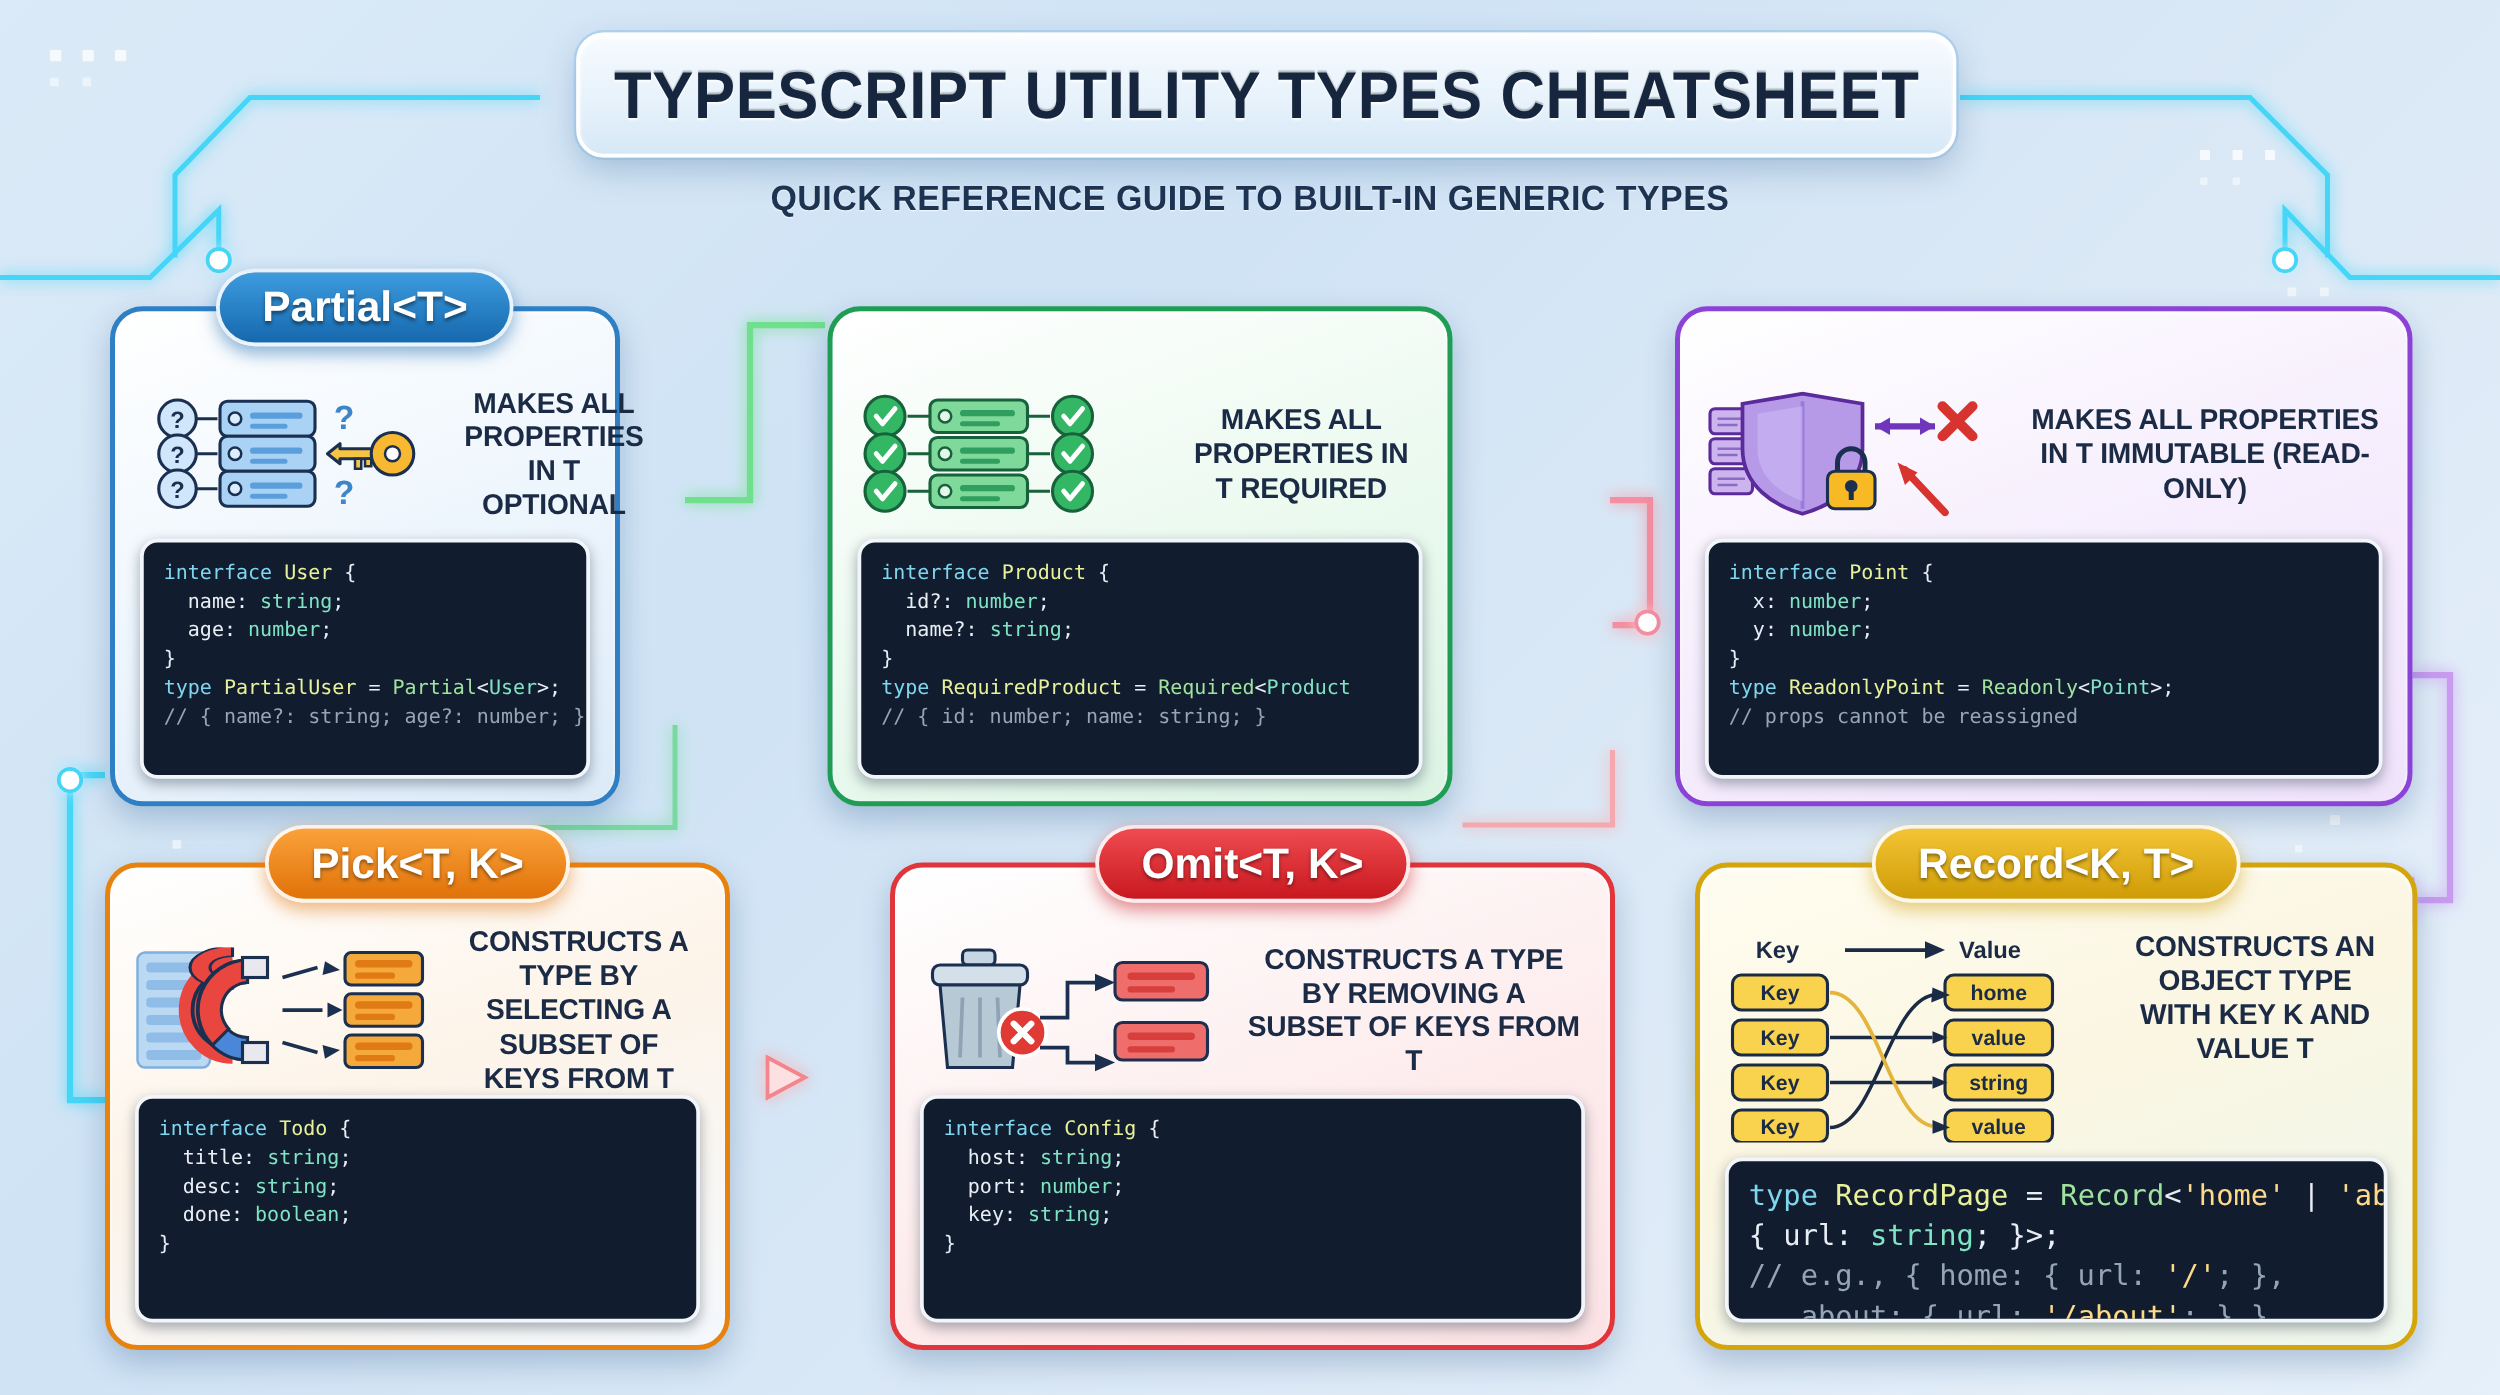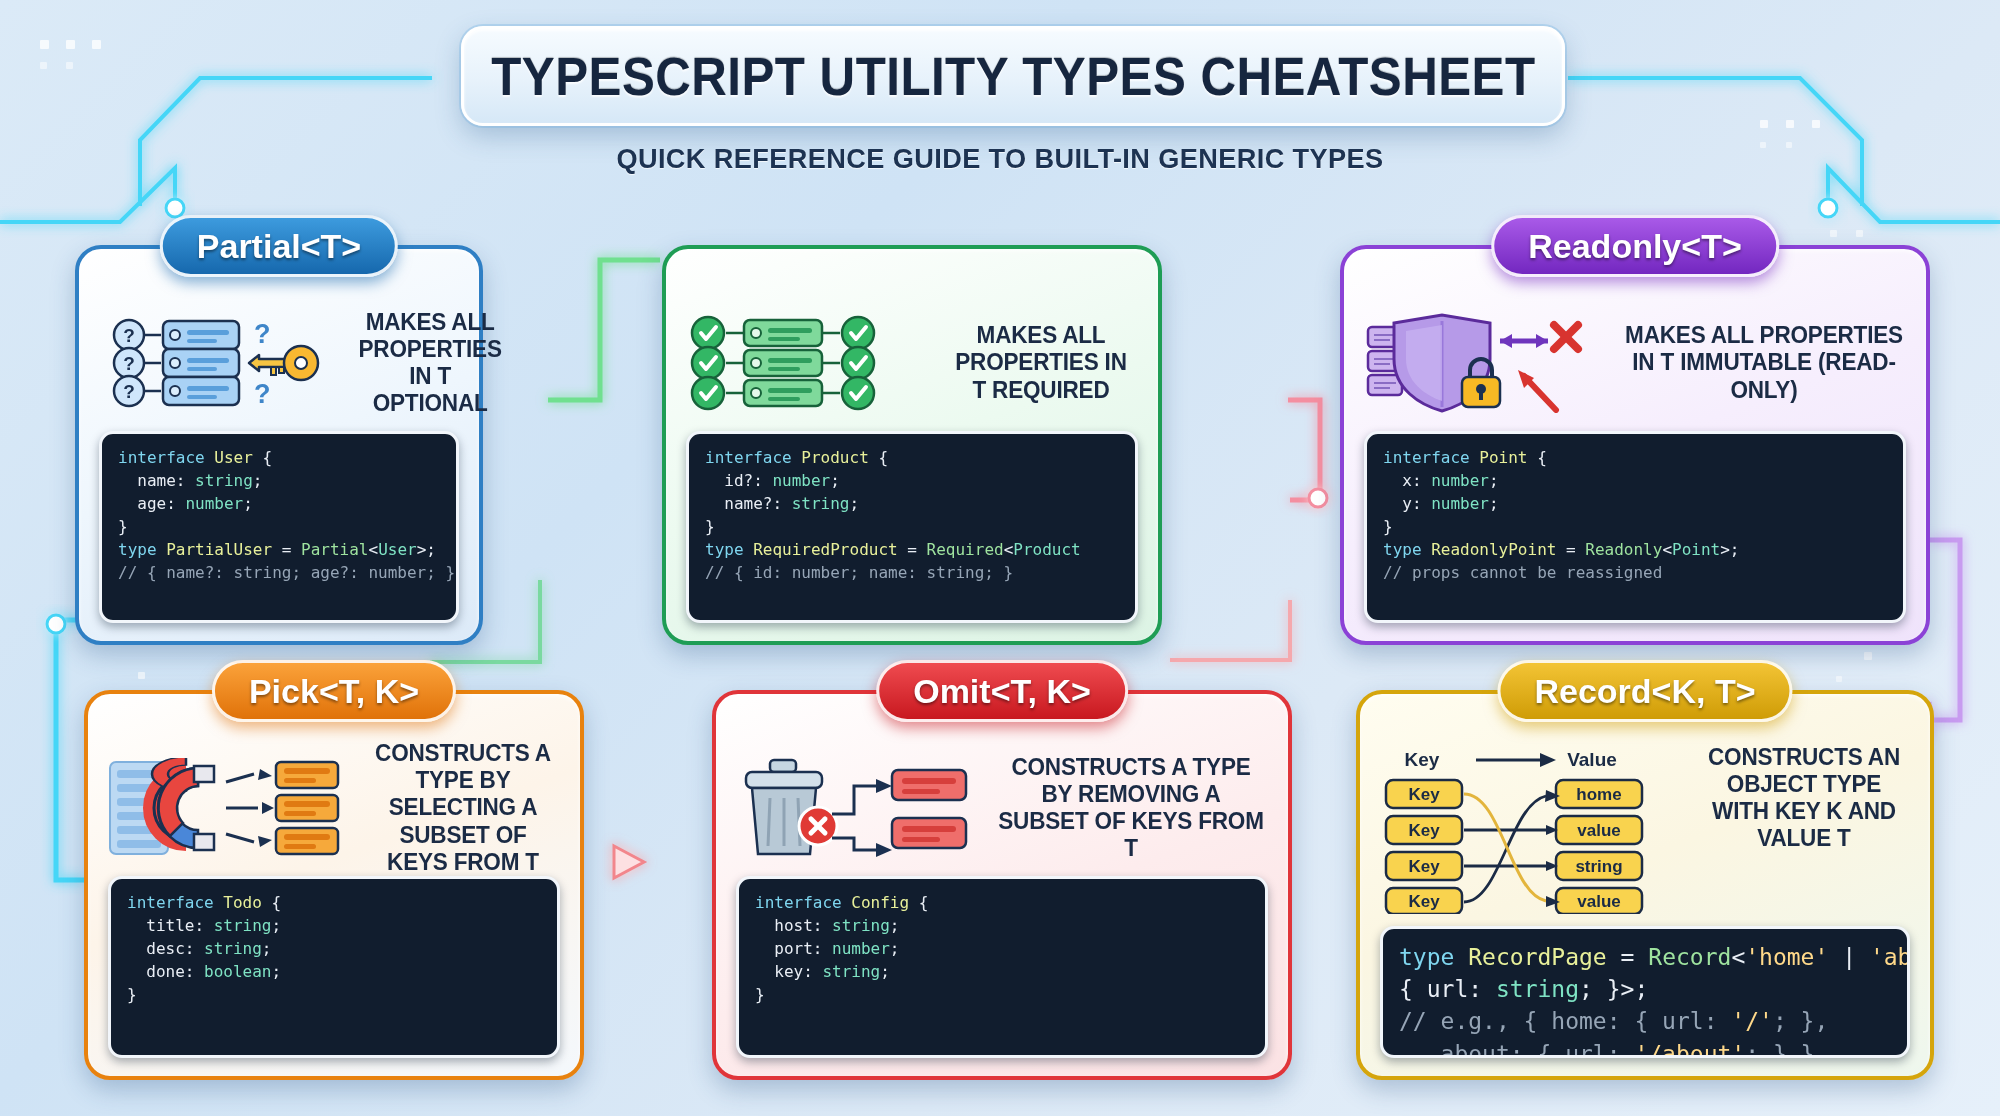--- a/index.html
+++ b/index.html
@@ -189,21 +189,21 @@
   </g>
 </svg>
 
 <div class="title-wrap">
   <div class="title-plate">
     <div class="title-text">TYPESCRIPT UTILITY TYPES CHEATSHEET</div>
   </div>
 </div>
 <div class="subtitle">QUICK REFERENCE GUIDE TO BUILT-IN GENERIC TYPES</div>
 
-<div class="card c-partial" style="left:75px; top:245px; width:408px; height:400px;">
+<div class="card c-partial" style="left:88px; top:245px; width:408px; height:400px;">
   <div class="pill">Partial&lt;T&gt;</div>
   <div class="card-body">
     <div class="card-top">
       <div class="illus">
         <svg width="250" height="100" viewBox="0 0 250 100">
           <g stroke="#1b3050" stroke-width="2.5" fill="none">
             <line x1="44" y1="22" x2="62" y2="22"></line>
               <line x1="44" y1="50" x2="62" y2="50"></line>
               <line x1="44" y1="78" x2="62" y2="78"></line>
           </g>
@@ -301,21 +301,20 @@
     <div class="code"><span class="k">interface </span><span class="n">Product</span><span class="p"> {</span>
 <span class="p">  id?</span><span class="p">: </span><span class="t">number</span><span class="p">;</span>
 <span class="p">  name?</span><span class="p">: </span><span class="t">string</span><span class="p">;</span>
 <span class="p">}</span>
 <span class="k">type </span><span class="n">RequiredProduct</span><span class="p"> = </span><span class="g">Required</span><span class="p">&lt;</span><span class="t">Product</span>
 <span class="c">// { id: number; name: string; }</span></div>
   </div>
 </div>
 
 <div class="card c-readonly" style="left:1340px; top:245px; width:590px; height:400px;">
-  <div class="pill">Readonly&lt;T&gt;</div>
   <div class="card-body">
     <div class="card-top">
       <div class="illus">
         <svg width="250" height="100" viewBox="0 0 250 100">
           <g fill="#cdb4ef" stroke="#5b2b9b" stroke-width="2.5">
             <rect x="4" y="14" width="34" height="20" rx="4"></rect>
             <rect x="4" y="38" width="34" height="20" rx="4"></rect>
             <rect x="4" y="62" width="34" height="20" rx="4"></rect>
           </g>
           <g stroke="#8a6cc4" stroke-width="2">

